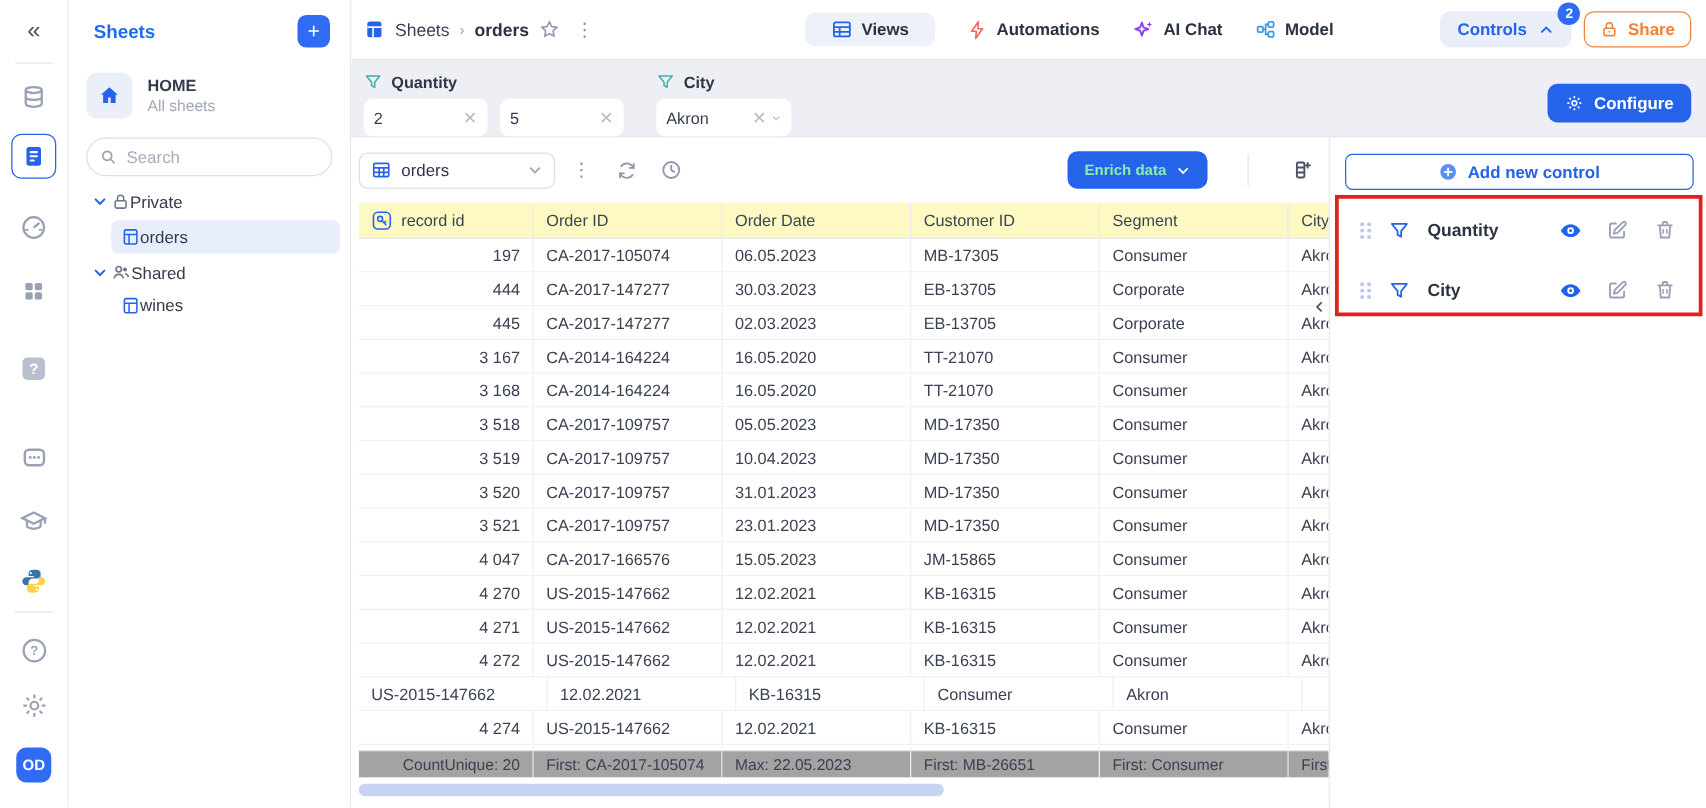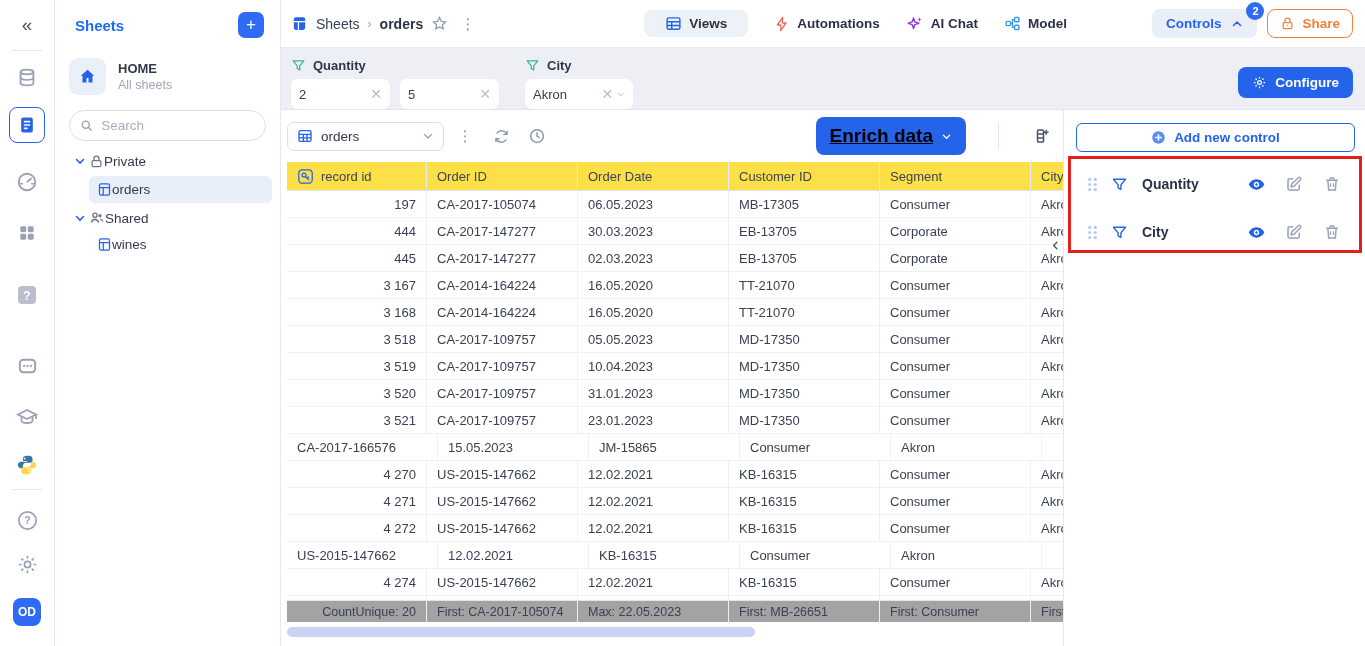--- a/index.html
+++ b/index.html
@@ -59,28 +59,28 @@
   .f-x { color:#b6bcc9; font-size:14px; cursor:pointer; line-height:1; }
   .configure-btn { position:absolute; right:12px; top:19px; background:#2563eb; color:#fff; border:0; border-radius:8px; font-weight:bold; font-size:13.5px; padding:8px 14px; display:flex; align-items:center; gap:8px; cursor:pointer; font-family:inherit; }
 
   
   .content { flex:1; display:flex; min-height:0; }
   .grid-section { flex:1; min-width:0; display:flex; flex-direction:column; position:relative; background:#fff; }
   .gtoolbar { height:52px; display:flex; align-items:center; padding:0 6px; gap:6px; }
   .sheet-select { width:157px; height:29px; border:1px solid #dcdfe8; border-radius:7px; display:flex; align-items:center; padding:0 9px; gap:8px; cursor:pointer; background:#fff; }
   .sheet-select .nm { flex:1; font-size:13.5px; color:#2f3646; }
   .tool-ic { width:30px; height:30px; display:flex; align-items:center; justify-content:center; cursor:pointer; color:#8f97ad; }
-  .enrich-btn { margin-left:auto; background:#2563eb; color:#000000; border:0; border-radius:8px; font-weight:bold; font-size:19px; padding:8px 14px; display:flex; align-items:center; gap:8px; cursor:pointer; font-family:inherit;text-decoration:underline; }
+  .enrich-btn { margin-left:auto; background:#2563eb; color:#86efac; border:0; border-radius:8px; font-weight:bold; font-size:12px; padding:8px 14px; display:flex; align-items:center; gap:8px; cursor:pointer; font-family:inherit; }
   .tool-sep { width:1px; height:26px; background:#e3e6ee; margin:0 22px 0 26px; }
   .panel-collapse { position:absolute; right:2px; top:130px; color:#4a5163; font-size:13px; cursor:pointer; }
 
   
   .tbl { margin-left:6px; overflow:hidden; }
   .trow { display:flex; border-bottom:1px solid #eef0f4; background:#fff; }
-  .thead { background:#fde047; border-bottom:1px solid #e2e5ec; height:29px; }
+  .thead { background:#fef9c3; border-bottom:1px solid #e2e5ec; height:29px; }
   .cell { flex:0 0 auto; padding:0 10px; display:flex; align-items:center; border-right:1px solid #eef0f4; font-size:13px; color:#3a4152; height:26px; white-space:nowrap; overflow:hidden; }
   .thead .cell { height:28px; color:#3c4353; border-right:1px solid #e7eaf0; gap:7px; }
   .cell.num { justify-content:flex-end; }
   .tbody { height:409px; overflow:hidden; }
   .tfoot { background:#f5f6f9; border-top:1px solid #e2e5ec; border-bottom:1px solid #e2e5ec; height:22px; }
   .tfoot .cell { height:21px; background:#a3a3a3; font-size:12.5px; }
   .hscroll { height:10px; margin:5px 0 0 6px; position:relative; }
   .hscroll .thumb { position:absolute; left:0; top:0; width:468px; height:10px; border-radius:5px; background:#c9d3f3; cursor:pointer; }
 
   
@@ -486,20 +486,21 @@
             </div>
             <div class="trow">
               <div class="cell num" style="width: 140px;">3 521</div>
               <div class="cell" style="width: 151px;">CA-2017-109757</div>
               <div class="cell" style="width: 151px;">23.01.2023</div>
               <div class="cell" style="width: 151px;">MD-17350</div>
               <div class="cell" style="width: 151px;">Consumer</div>
               <div class="cell" style="width: 151px;">Akron</div>
             </div>
             <div class="trow">
+              <div class="cell num" style="width: 140px;">4 047</div>
               <div class="cell" style="width: 151px;">CA-2017-166576</div>
               <div class="cell" style="width: 151px;">15.05.2023</div>
               <div class="cell" style="width: 151px;">JM-15865</div>
               <div class="cell" style="width: 151px;">Consumer</div>
               <div class="cell" style="width: 151px;">Akron</div>
             </div>
             <div class="trow">
               <div class="cell num" style="width: 140px;">4 270</div>
               <div class="cell" style="width: 151px;">US-2015-147662</div>
               <div class="cell" style="width: 151px;">12.02.2021</div>

